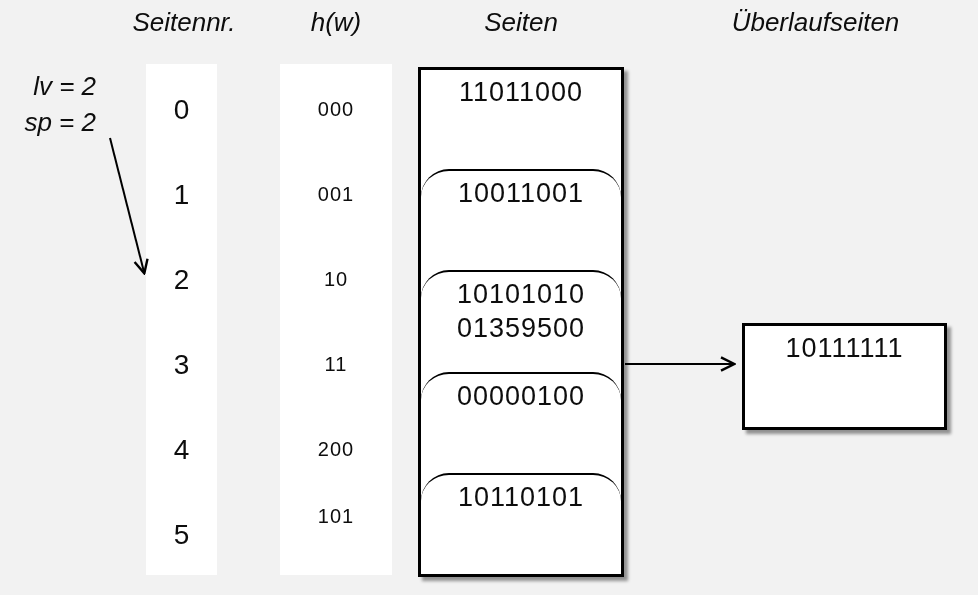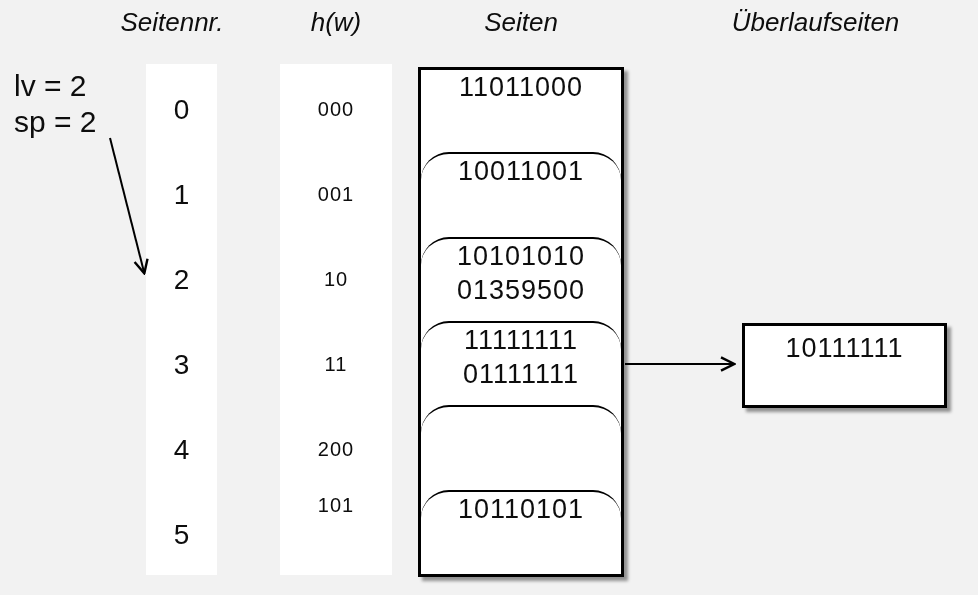--- a/index.html
+++ b/index.html
@@ -14,22 +14,22 @@
     position:absolute;top:6px;height:32px;
     font-size:26px;font-style:italic;font-weight:500;
     text-align:center;line-height:32px;white-space:nowrap;
   }
   
   .band{
     position:absolute;top:64px;height:511px;background:#ffffff;
   }
   
   .state-note{
-    position:absolute;left:14px;width:82px;
-    font-size:30px;line-height:28px;white-space:nowrap;
+    position:absolute;left:14px;width:82px;text-align:right;
+    font-size:26px;font-style:italic;line-height:28px;white-space:nowrap;
   }
   
   .num-cell{
     position:absolute;width:71px;height:85px;left:146px;
     display:flex;align-items:center;justify-content:center;
     font-size:28px;
   }
   .hash-cell{
     position:absolute;width:112px;height:85px;left:280px;
     display:flex;align-items:center;justify-content:center;
@@ -37,82 +37,79 @@
   }
   
   .stack{
     position:absolute;left:418px;top:67px;width:206px;height:510px;
     box-sizing:border-box;border:3px solid #000;background:#fff;
     box-shadow:4px 4px 3px rgba(0,0,0,0.40);
     display:flex;flex-direction:column;
   }
   .stack .cell{
     flex:1 1 0;box-sizing:border-box;
-    text-align:center;
+    padding-top:5px;text-align:center;
   }
   .stack .cell + .cell{border-top:2px solid #000;border-radius:28px;}
   .bin-line{
     height:34px;line-height:34px;
     font-size:27px;letter-spacing:1px;white-space:nowrap;
   }
   
   .overflow-box{
-    position:absolute;left:742px;top:323px;width:205px;height:85px;
+    position:absolute;left:742px;top:323px;width:205px;height:107px;
     box-sizing:border-box;border:3px solid #000;background:#fff;
     box-shadow:4px 4px 3px rgba(0,0,0,0.40);
     padding-top:5px;text-align:center;
   }
   svg.overlay{position:absolute;left:0;top:0;pointer-events:none;}
 </style>
 </head>
 <body>
 
 <div class="band" style="left:146px;width:71px;"></div>
 <div class="band" style="left:280px;width:112px;"></div>
 
-<div class="col-header" style="left:92px;width:160px;">Seitennr.</div>
+<div class="col-header" style="left:104px;width:160px;">Seitennr.</div>
 <div class="col-header" style="left:280px;width:112px;font-style:italic;">h(w)</div>
 <div class="col-header" style="left:418px;width:206px;">Seiten</div>
 <div class="col-header" style="left:713px;width:205px;">Überlaufseiten</div>
 
 <div class="state-note" style="top:72px;">lv = 2</div>
 <div class="state-note" style="top:108px;">sp = 2</div>
 
 <div class="num-cell" style="top:67px;">0</div>
 <div class="num-cell" style="top:152px;">1</div>
 <div class="num-cell" style="top:237px;">2</div>
 <div class="num-cell" style="top:322px;">3</div>
 <div class="num-cell" style="top:407px;">4</div>
 <div class="num-cell" style="top:492px;">5</div>
 
 <div class="hash-cell" style="top:67px;">000</div>
 <div class="hash-cell" style="top:152px;">001</div>
 <div class="hash-cell" style="top:237px;">10</div>
 <div class="hash-cell" style="top:322px;">11</div>
 <div class="hash-cell" style="top:407px;">200</div>
-<div class="hash-cell" style="top:463px;">101</div>
+<div class="hash-cell" style="top:474px;">101</div>
 
 <div class="stack">
   <div class="cell">
     <div class="bin-line">11011000</div>
     <div class="bin-line"></div>
   </div>
   <div class="cell">
     <div class="bin-line">10011001</div>
     <div class="bin-line"></div>
   </div>
   <div class="cell">
     <div class="bin-line">10101010</div>
     <div class="bin-line">01359500</div>
   </div>
   <div class="cell">
-    <div class="bin-line">11111111</div>
-    <div class="bin-line">01111111</div>
-  </div>
-  <div class="cell">
+    <div class="bin-line">00000100</div>
     <div class="bin-line"></div>
   </div>
   <div class="cell">
     <div class="bin-line">10110101</div>
   </div>
 </div>
 
 <div class="overflow-box">
   <div class="bin-line">10111111</div>
 </div>

